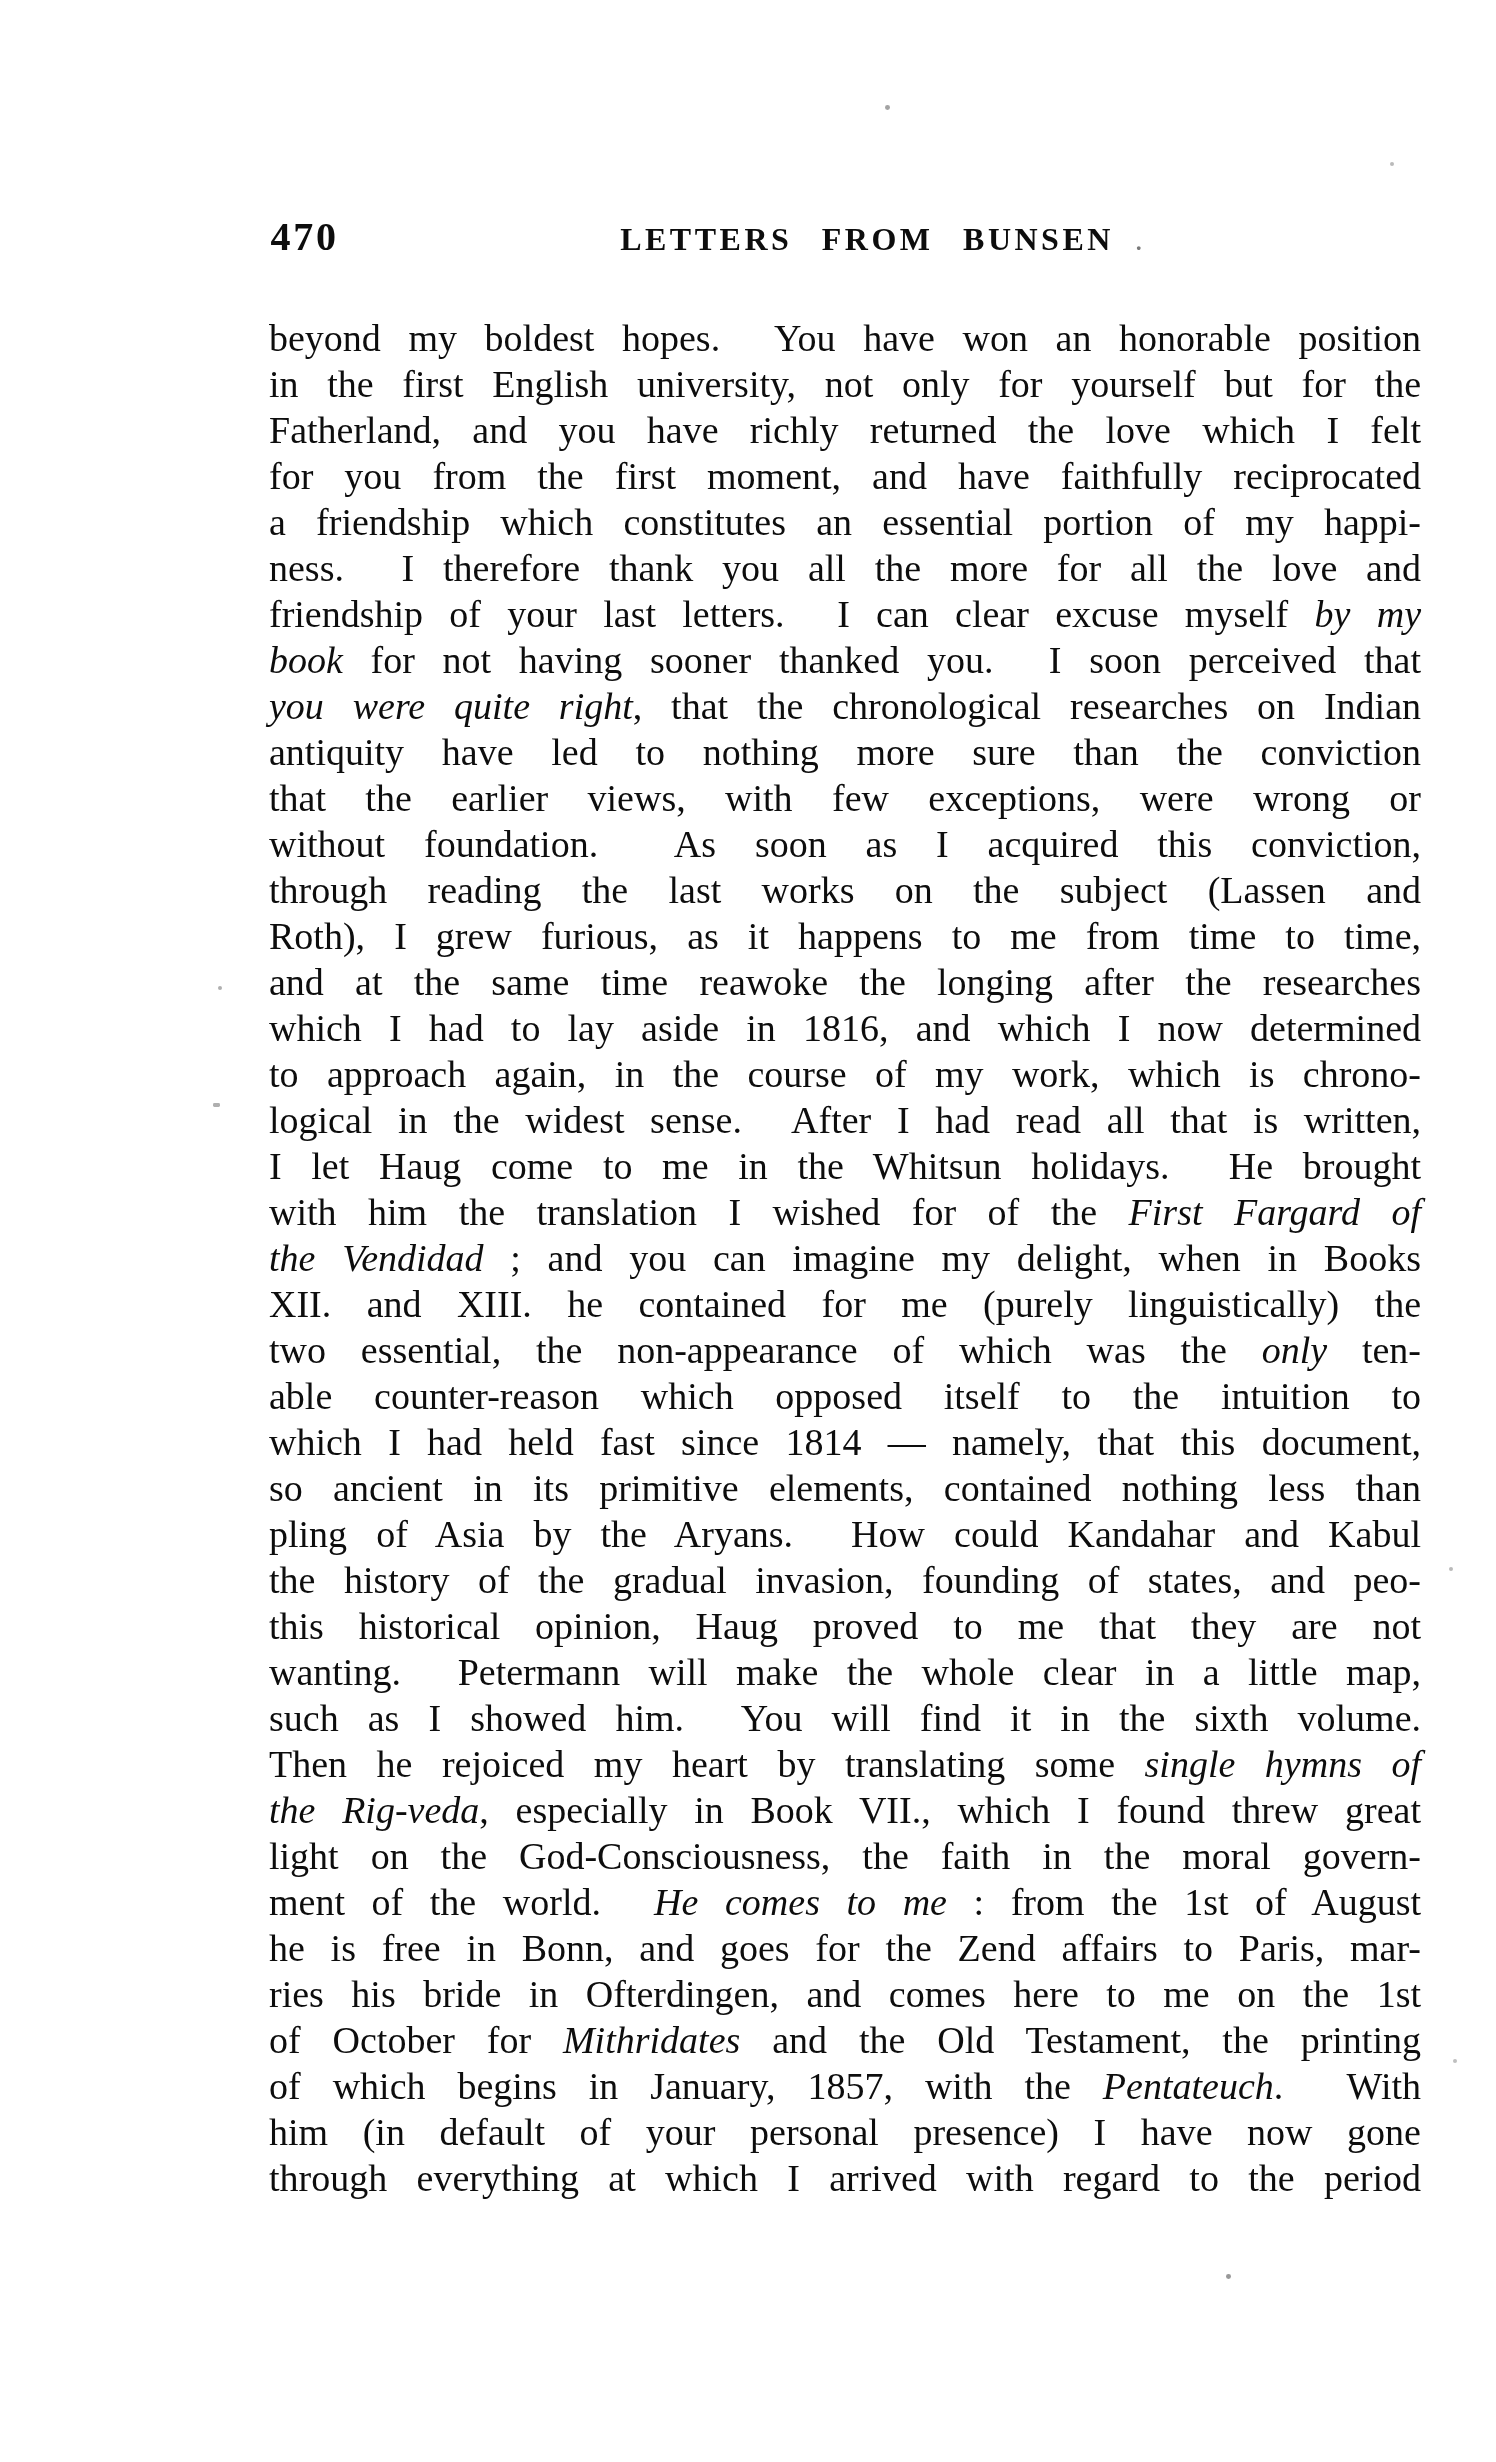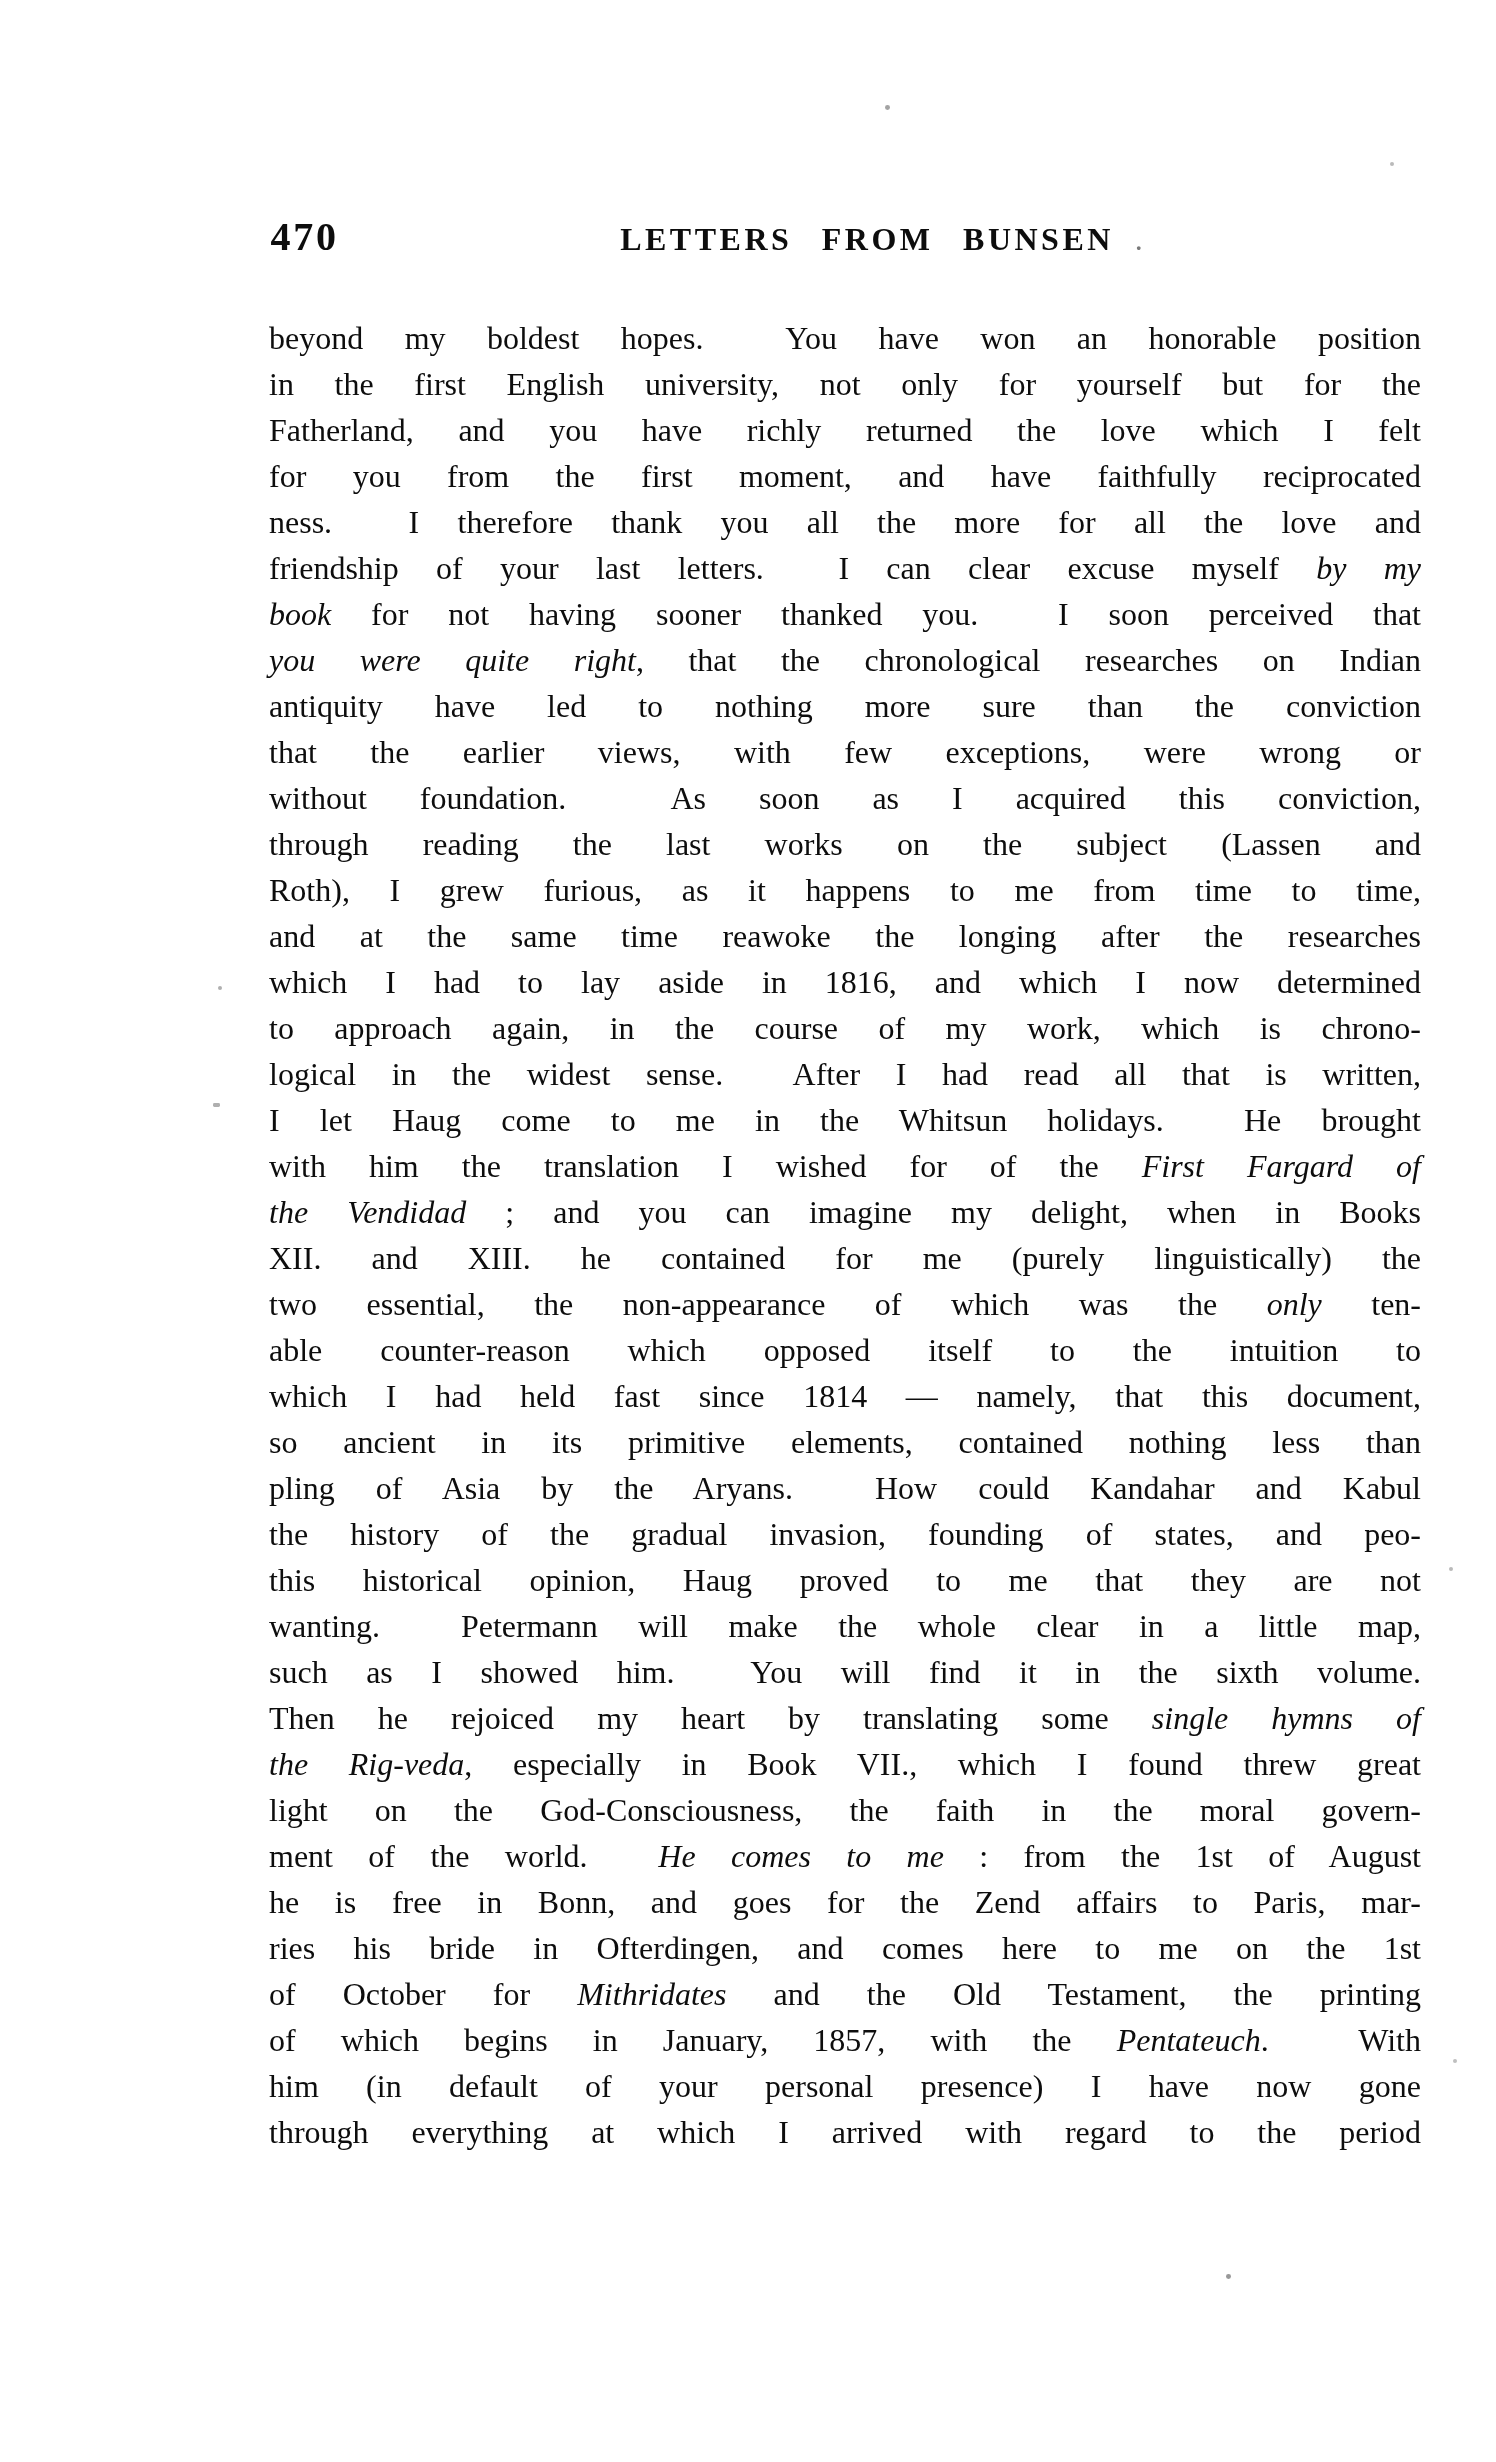--- a/index.html
+++ b/index.html
@@ -49,21 +49,21 @@
     opacity: 0.55;
     font-weight: 400;
     letter-spacing: 0;
     margin-left: 21px;
   }
   .body-text {
     position: absolute;
     top: 315px;
     left: 269px;
     width: 1152px;
-    font-size: 32px;
+    font-size: 38px;
     line-height: 46px;
     font-weight: 400;
   }
   .line {
     white-space: pre-wrap;
     text-align: justify;
     text-align-last: justify;
     height: 46px;
     overflow: visible;
   }
@@ -95,20 +95,21 @@
     <div class="header-title">
       <span>LETTERS FROM BUNSEN</span><span class="header-mark">.</span>
     </div>
   </div>
 
   <div class="body-text">
       <div class="line"><span>beyond my boldest hopes.  You have won an honorable position</span></div>
       <div class="line"><span>in the first English university, not only for yourself but for the</span></div>
       <div class="line"><span>Fatherland, and you have richly returned the love which I felt</span></div>
       <div class="line"><span>for you from the first moment, and have faithfully reciprocated</span></div>
+      <div class="line"><span>a friendship which constitutes an essential portion of my happi-</span></div>
       <div class="line"><span>ness.  I therefore thank you all the more for all the love and</span></div>
       <div class="line"><span>friendship of your last letters.  I can clear excuse myself </span><i>by my</i></div>
       <div class="line"><i>book</i><span> for not having sooner thanked you.  I soon perceived that</span></div>
       <div class="line"><i>you were quite right</i><span>, that the chronological researches on Indian</span></div>
       <div class="line"><span>antiquity have led to nothing more sure than the conviction</span></div>
       <div class="line"><span>that the earlier views, with few exceptions, were wrong or</span></div>
       <div class="line"><span>without foundation.  As soon as I acquired this conviction,</span></div>
       <div class="line"><span>through reading the last works on the subject (Lassen and</span></div>
       <div class="line"><span>Roth), I grew furious, as it happens to me from time to time,</span></div>
       <div class="line"><span>and at the same time reawoke the longing after the researches</span></div>

